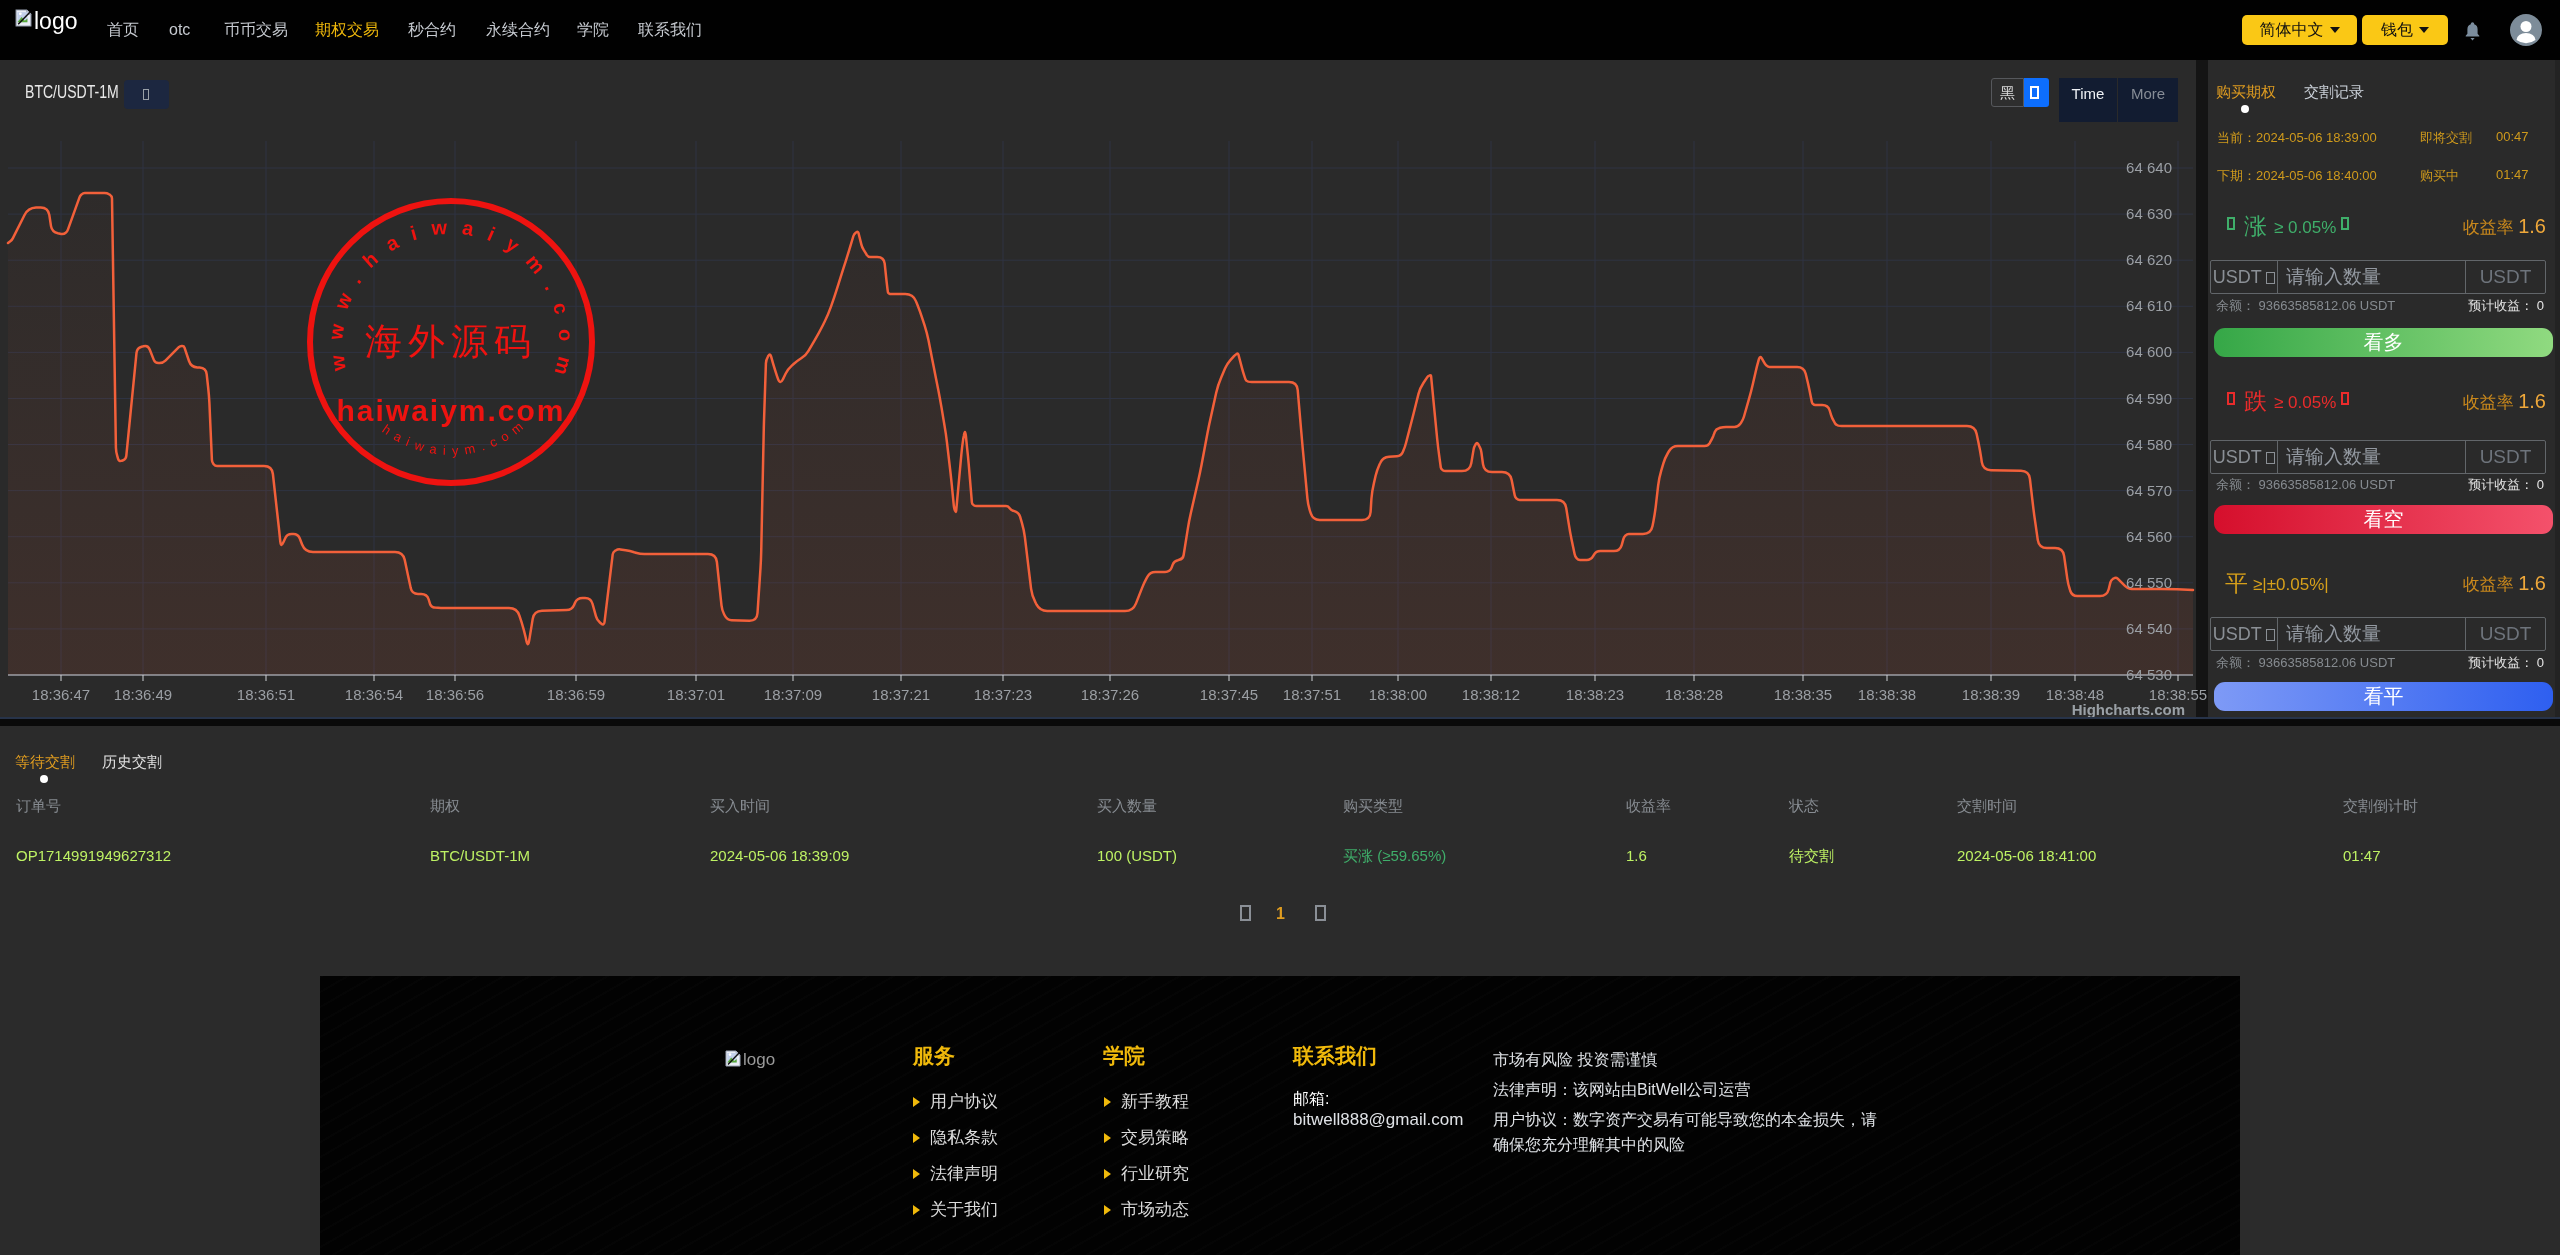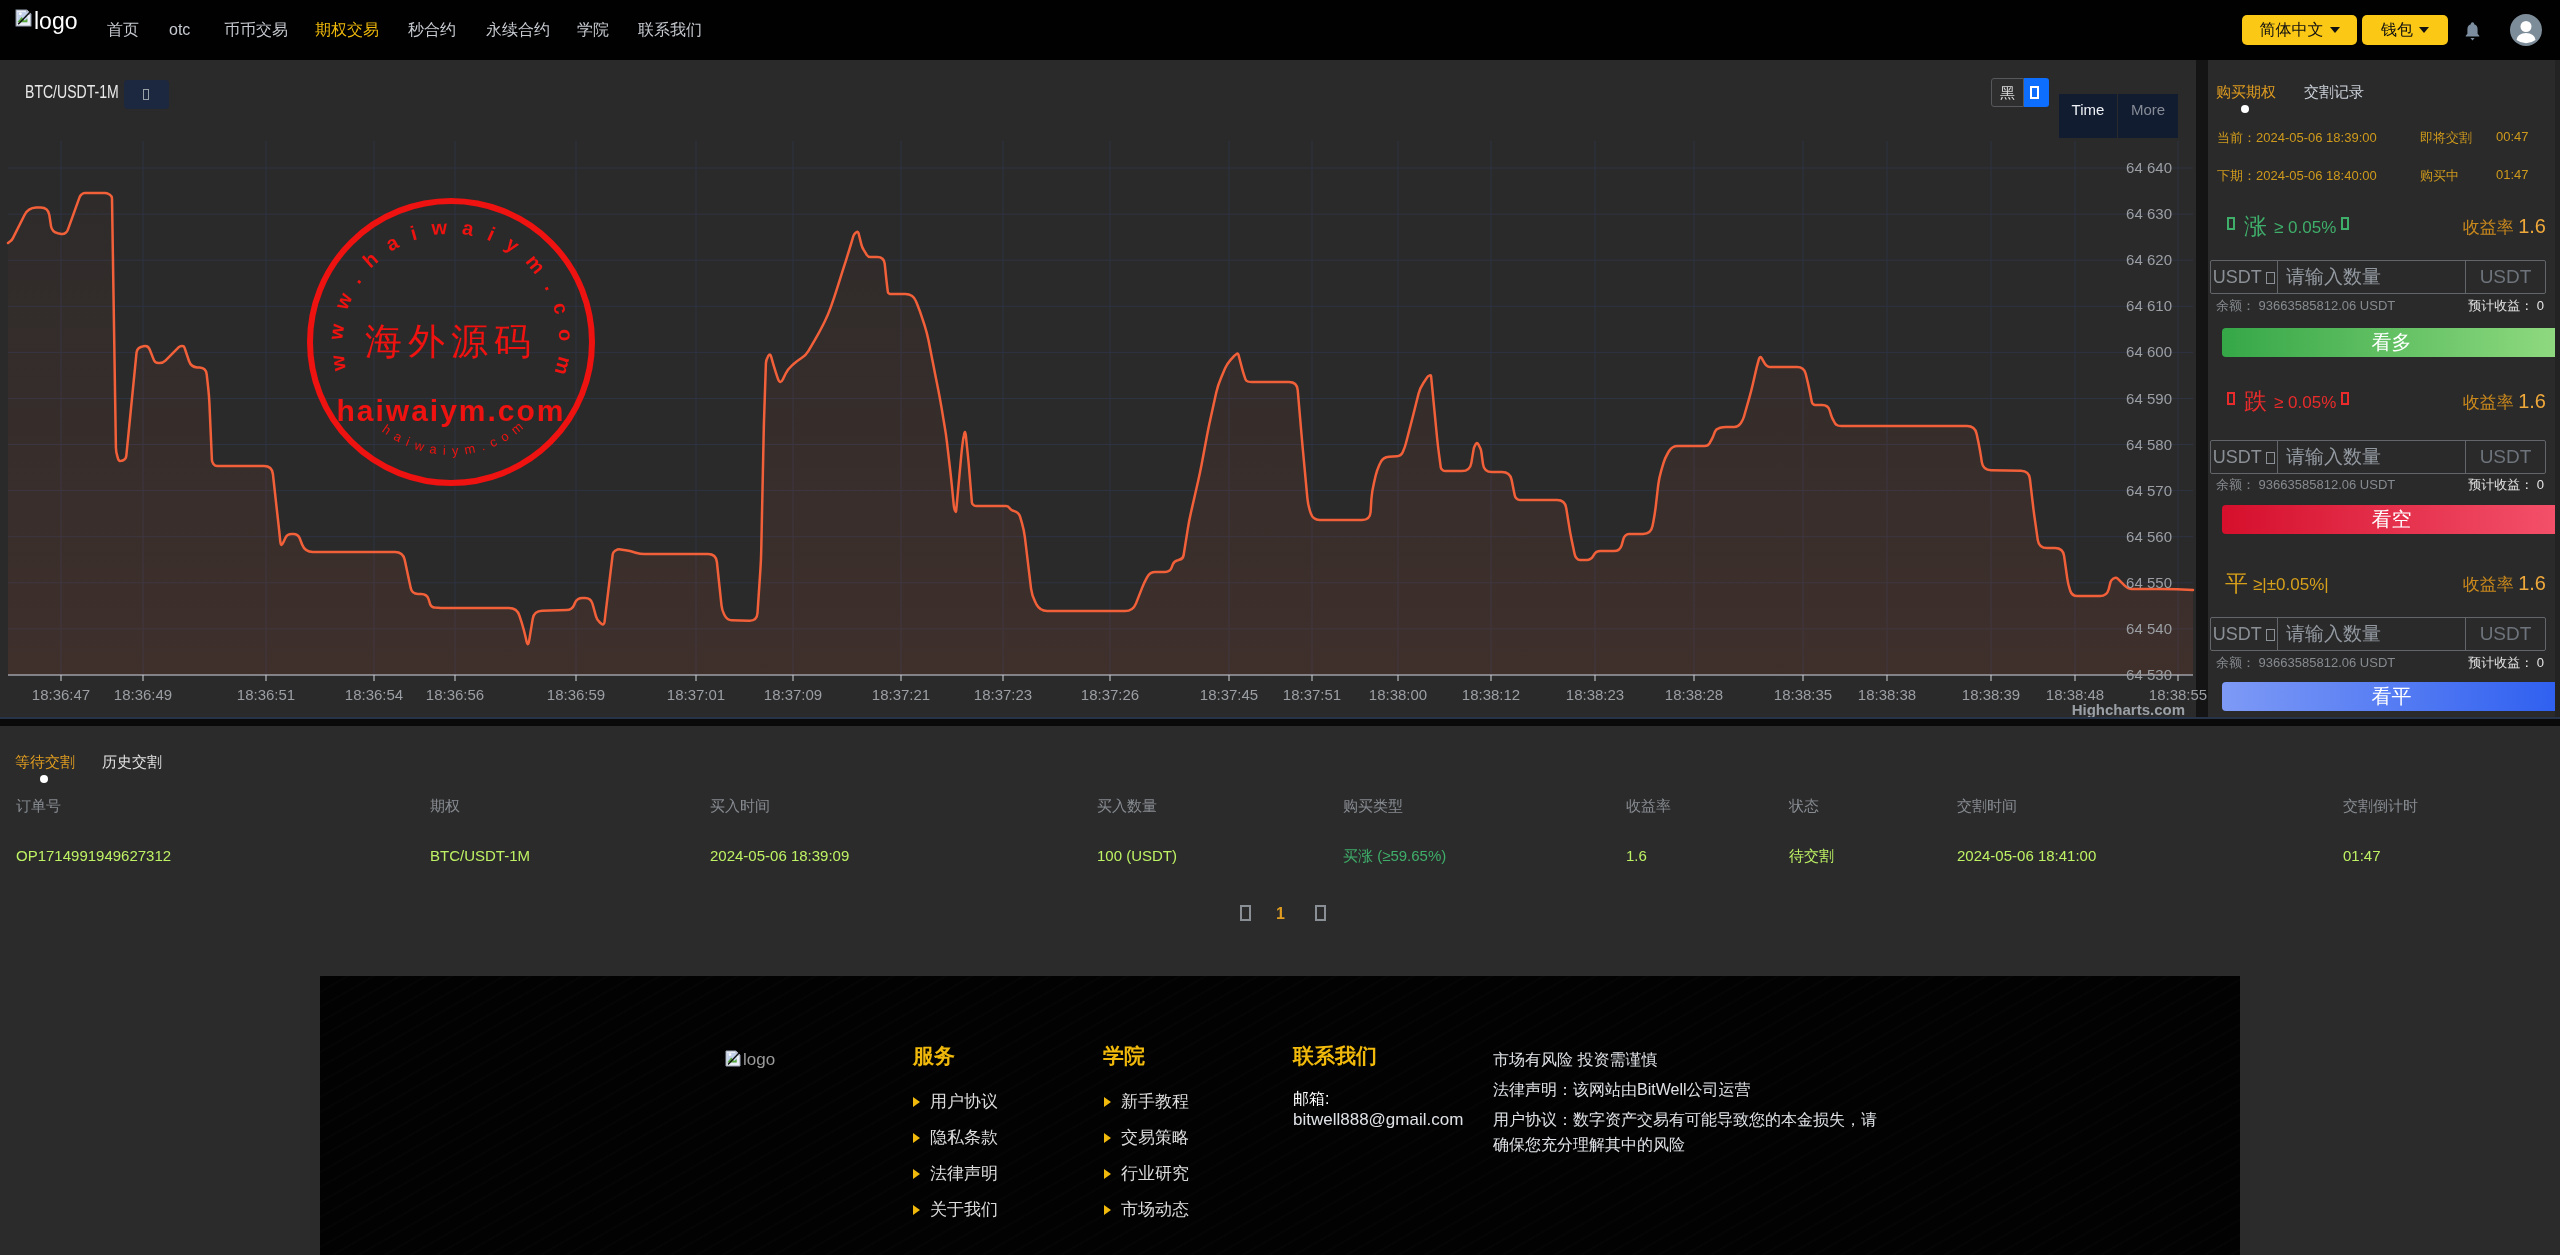--- a/index.html
+++ b/index.html
@@ -14,21 +14,21 @@
 .divider { position:absolute; left:2196px; top:60px; width:12px; height:657px; background:#141414; }
 .rpanel { position:absolute; left:2208px; top:60px; width:424px; height:657px; background:#2a2a2a; }
 .mainline { position:absolute; left:0; top:717px; width:2560px; height:2px; background:#273349; }
 .blackstrip { position:absolute; left:0; top:719px; width:2560px; height:7px; background:#0a0a0a; }
 .ctitle { position:absolute; left:25px; top:21px; font-size:19px; color:#e9e9e9; transform:scaleX(0.74); transform-origin:0 0; white-space:nowrap; }
 .cbtn { position:absolute; left:124px; top:20px; width:45px; height:29px; background:#1c2740; border-radius:4px; }
 .tofu.cb { position:absolute; left:19px; top:9px; width:6px; height:11px; border-width:1.5px; color:#99a0a8; }
 .tgl1 { position:absolute; left:1991px; top:18px; width:33px; height:29px; background:#2e2e2e; border:1px solid #56585c; border-radius:3px 0 0 3px; color:#dcdcdc; font-size:15px; text-align:center; line-height:27px; }
 .tgl2 { position:absolute; left:2024px; top:18px; width:25px; height:29px; background:#0d6efd; border-radius:0 3px 3px 0; }
 .tgl2 .tofu { position:absolute; left:6px; top:8px; }
-.timebtn { position:absolute; top:34px; height:44px; background:#121c31; font-size:15px; text-align:center; line-height:32px; }
+.timebtn { position:absolute; top:18px; height:44px; background:#121c31; font-size:15px; text-align:center; line-height:32px; }
 .tofu { display:inline-block; border:2px solid currentColor; }
 .tofu.small { width:9px; height:12px; border-width:1.5px; vertical-align:-1px; }
 .tofu.big { width:8px; height:13px; border-width:2px; }
 .tofu.white { width:9px; height:13px; border-width:2px; color:#fff; }
 .tabrow { position:absolute; left:8px; top:23px; font-size:15px; }
 .tab { color:#ccd2da; margin-right:28px; }
 .tab.act { color:#df9c20; }
 .tabdot { position:absolute; left:33px; top:45px; width:8px; height:8px; border-radius:50%; background:#fff; }
 .timerow { position:absolute; left:0; width:352px; font-size:13px; color:#cf9a1c; }
 .timerow .tl { position:absolute; left:9px; }
@@ -41,21 +41,21 @@
 .secline .pct { position:absolute; left:66px; top:5px; font-size:17px; }
 .secline .yield { position:absolute; right:14px; top:2px; }
 .y1 { font-size:17px; color:#c9881c; } .y2 { font-size:20px; color:#efa83a; }
 .inpbox { position:absolute; left:2px; width:336px; height:34px; border:1px solid #62666a; border-radius:2px; color:#8b9096; }
 .seg1 { position:absolute; left:0; top:0; width:67px; height:32px; border-right:1px solid #62666a; font-size:18px; text-align:center; line-height:32px; }
 .ph { position:absolute; left:75px; top:0; line-height:32px; font-size:19px; color:#949aa2; }
 .seg2 { position:absolute; right:0; top:0; width:80px; height:32px; border-left:1px solid #62666a; font-size:19px; color:#6e747c; text-align:center; line-height:32px; }
 .balrow { position:absolute; left:0; width:352px; font-size:13px; }
 .balrow .bal { position:absolute; left:8px; color:#868b90; }
 .balrow .est { position:absolute; right:16px; color:#e5e5e5; }
-.bigbtn { position:absolute; left:14px; width:339px; height:29px; border-radius:4px; color:#fff; font-size:20px; text-align:center; line-height:29px; }
+.bigbtn { position:absolute; left:6px; width:339px; height:29px; border-radius:11px; color:#fff; font-size:20px; text-align:center; line-height:29px; }
 .orders { position:absolute; left:0; top:726px; width:2560px; height:250px; background:#2b2b2b; }
 .otab { position:absolute; top:27px; font-size:15px; }
 .odot { position:absolute; left:40px; top:49px; width:8px; height:8px; border-radius:50%; background:#fff; }
 .th { position:absolute; top:71px; font-size:15px; color:#878c92; }
 .td { position:absolute; top:121px; font-size:15px; color:#bef264; }
 .pgbox { position:absolute; top:179px; width:11px; height:16px; border:2px solid #8a8f96; }
 .pgnum { position:absolute; top:179px; font-size:16px; color:#df9c20; font-weight:bold; }
 .footer { position:absolute; left:0; top:976px; width:2560px; height:279px; background:#2b2b2b; }
 .fbox { position:absolute; left:320px; top:0; width:1920px; height:279px; background:#020202;
 background-image:repeating-linear-gradient(150deg, rgba(255,255,255,0.013) 0 2px, transparent 2px 13px); }

